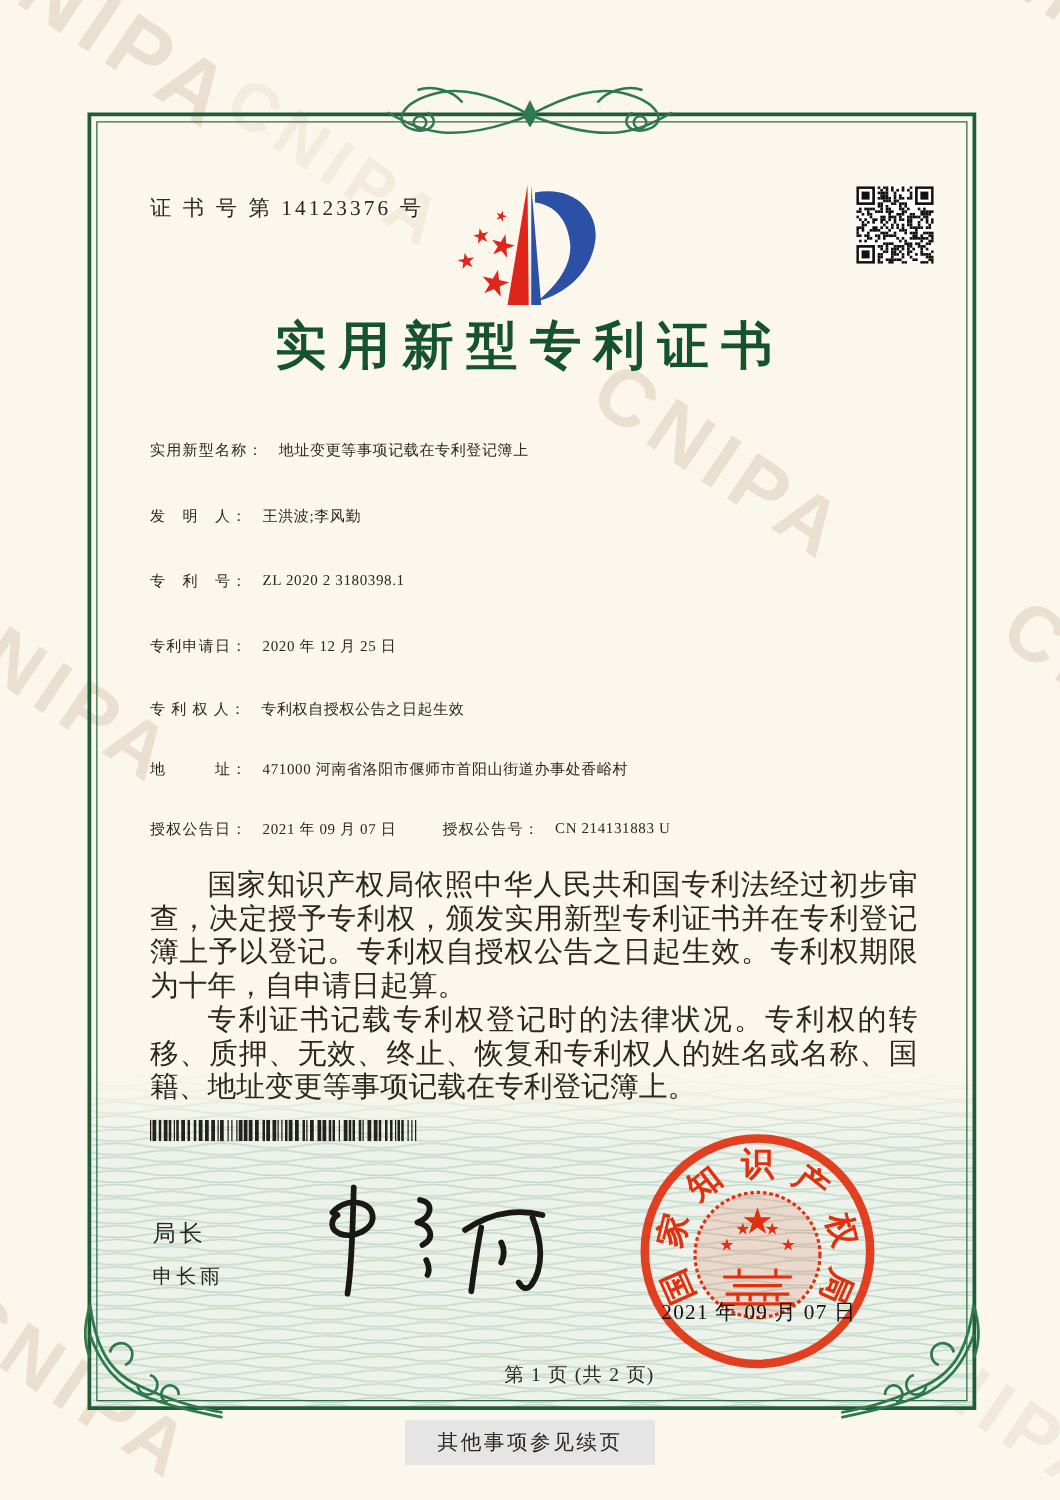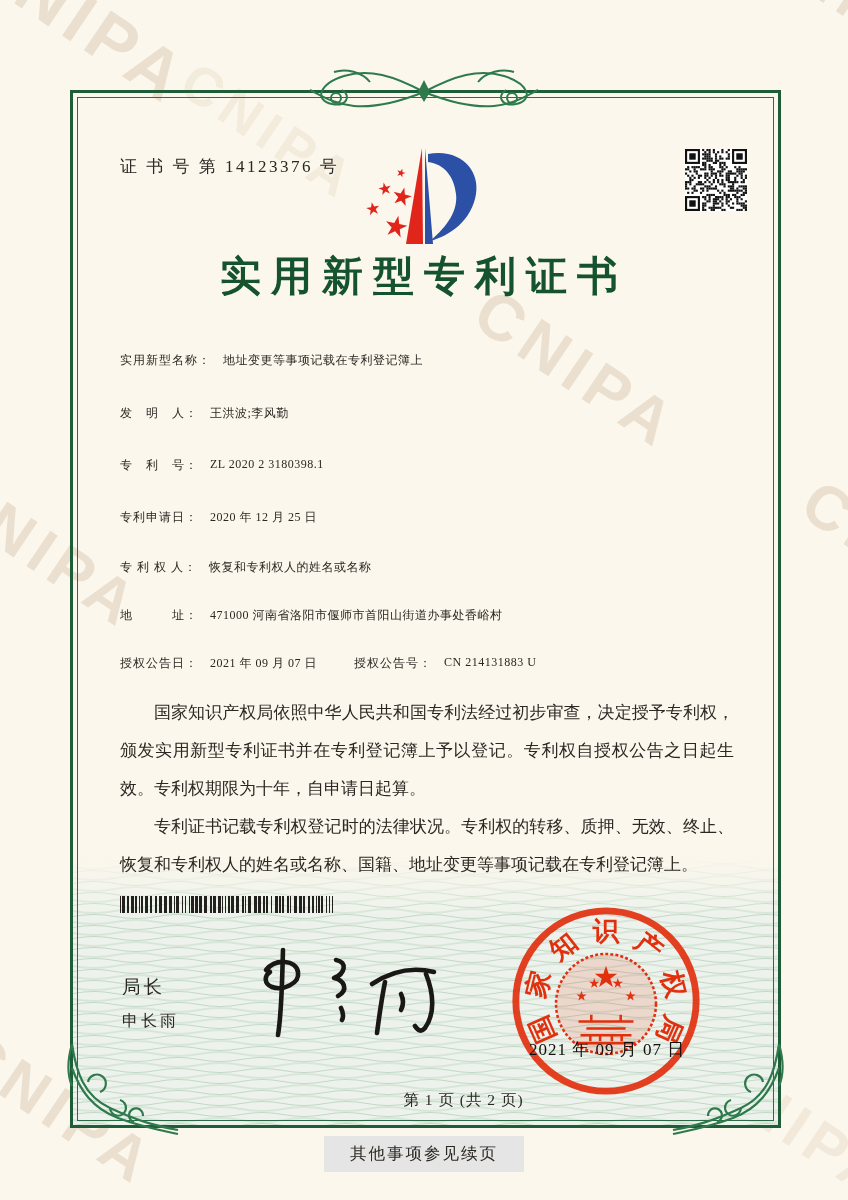--- a/index.html
+++ b/index.html
@@ -27,22 +27,22 @@
   .logo{position:absolute;left:352px;top:140px;z-index:3;}
   .qr{position:absolute;left:685px;top:149px;z-index:3;}
   .title{position:absolute;left:0;right:0;top:249px;text-align:center;
     font-size:41px;font-weight:700;letter-spacing:10px;color:#14532d;z-index:3;}
   
   .row{position:absolute;left:120px;width:620px;display:flex;font-size:12px;z-index:3;}
   .lbl{flex:none;letter-spacing:1px;}
   .val{margin-left:12px;letter-spacing:0.5px;}
   .lbl2{margin-left:37px;}
   
-  .body-text{position:absolute;left:120px;top:694px;width:614px;font-size:17px;
-    line-height:38px;text-align:justify;z-index:3;font-family:Liberation Serif, serif;}
+  .body-text{position:absolute;left:120px;top:694px;width:614px;font-size:23px;
+    line-height:27px;text-align:justify;z-index:3;font-family:Liberation Serif, serif;}
   .body-text p{margin:0;text-indent:2em;}
   
   .band{position:absolute;left:73px;top:856px;z-index:1;}
   .band-fade{position:absolute;left:73px;top:856px;width:706px;height:60px;
     background:linear-gradient(#fcf7ec,rgba(252,247,236,0));z-index:1;}
   
   .barcode{position:absolute;left:120px;top:896px;z-index:3;}
   .director-label{position:absolute;left:122px;top:974px;font-size:18.5px;letter-spacing:3px;z-index:3;}
   .director-name{position:absolute;left:122px;top:1011px;font-size:16px;letter-spacing:3px;z-index:3;}
   .signature{position:absolute;left:252px;top:938px;z-index:3;}
@@ -481,21 +481,21 @@
   <div class="row" style="top:457px">
     <span class="lbl">专　利　号：</span>
     <span class="val">ZL 2020 2 3180398.1</span>
   </div>
   <div class="row" style="top:509px">
     <span class="lbl">专利申请日：</span>
     <span class="val">2020 年 12 月 25 日</span>
   </div>
   <div class="row" style="top:559px">
     <span class="lbl">专 利 权 人：</span>
-    <span class="val">恢复和专利权人的姓名或名称</span>
+    <span class="val">专利权自授权公告之日起生效</span>
   </div>
   <div class="row" style="top:607px">
     <span class="lbl">地　　　址：</span>
     <span class="val">471000 河南省洛阳市偃师市首阳山街道办事处香峪村</span>
   </div>
   <div class="row" style="top:655px">
     <span class="lbl">授权公告日：</span>
     <span class="val">2021 年 09 月 07 日</span>
     <span class="lbl lbl2">授权公告号：</span>
     <span class="val">CN 214131883 U</span>

